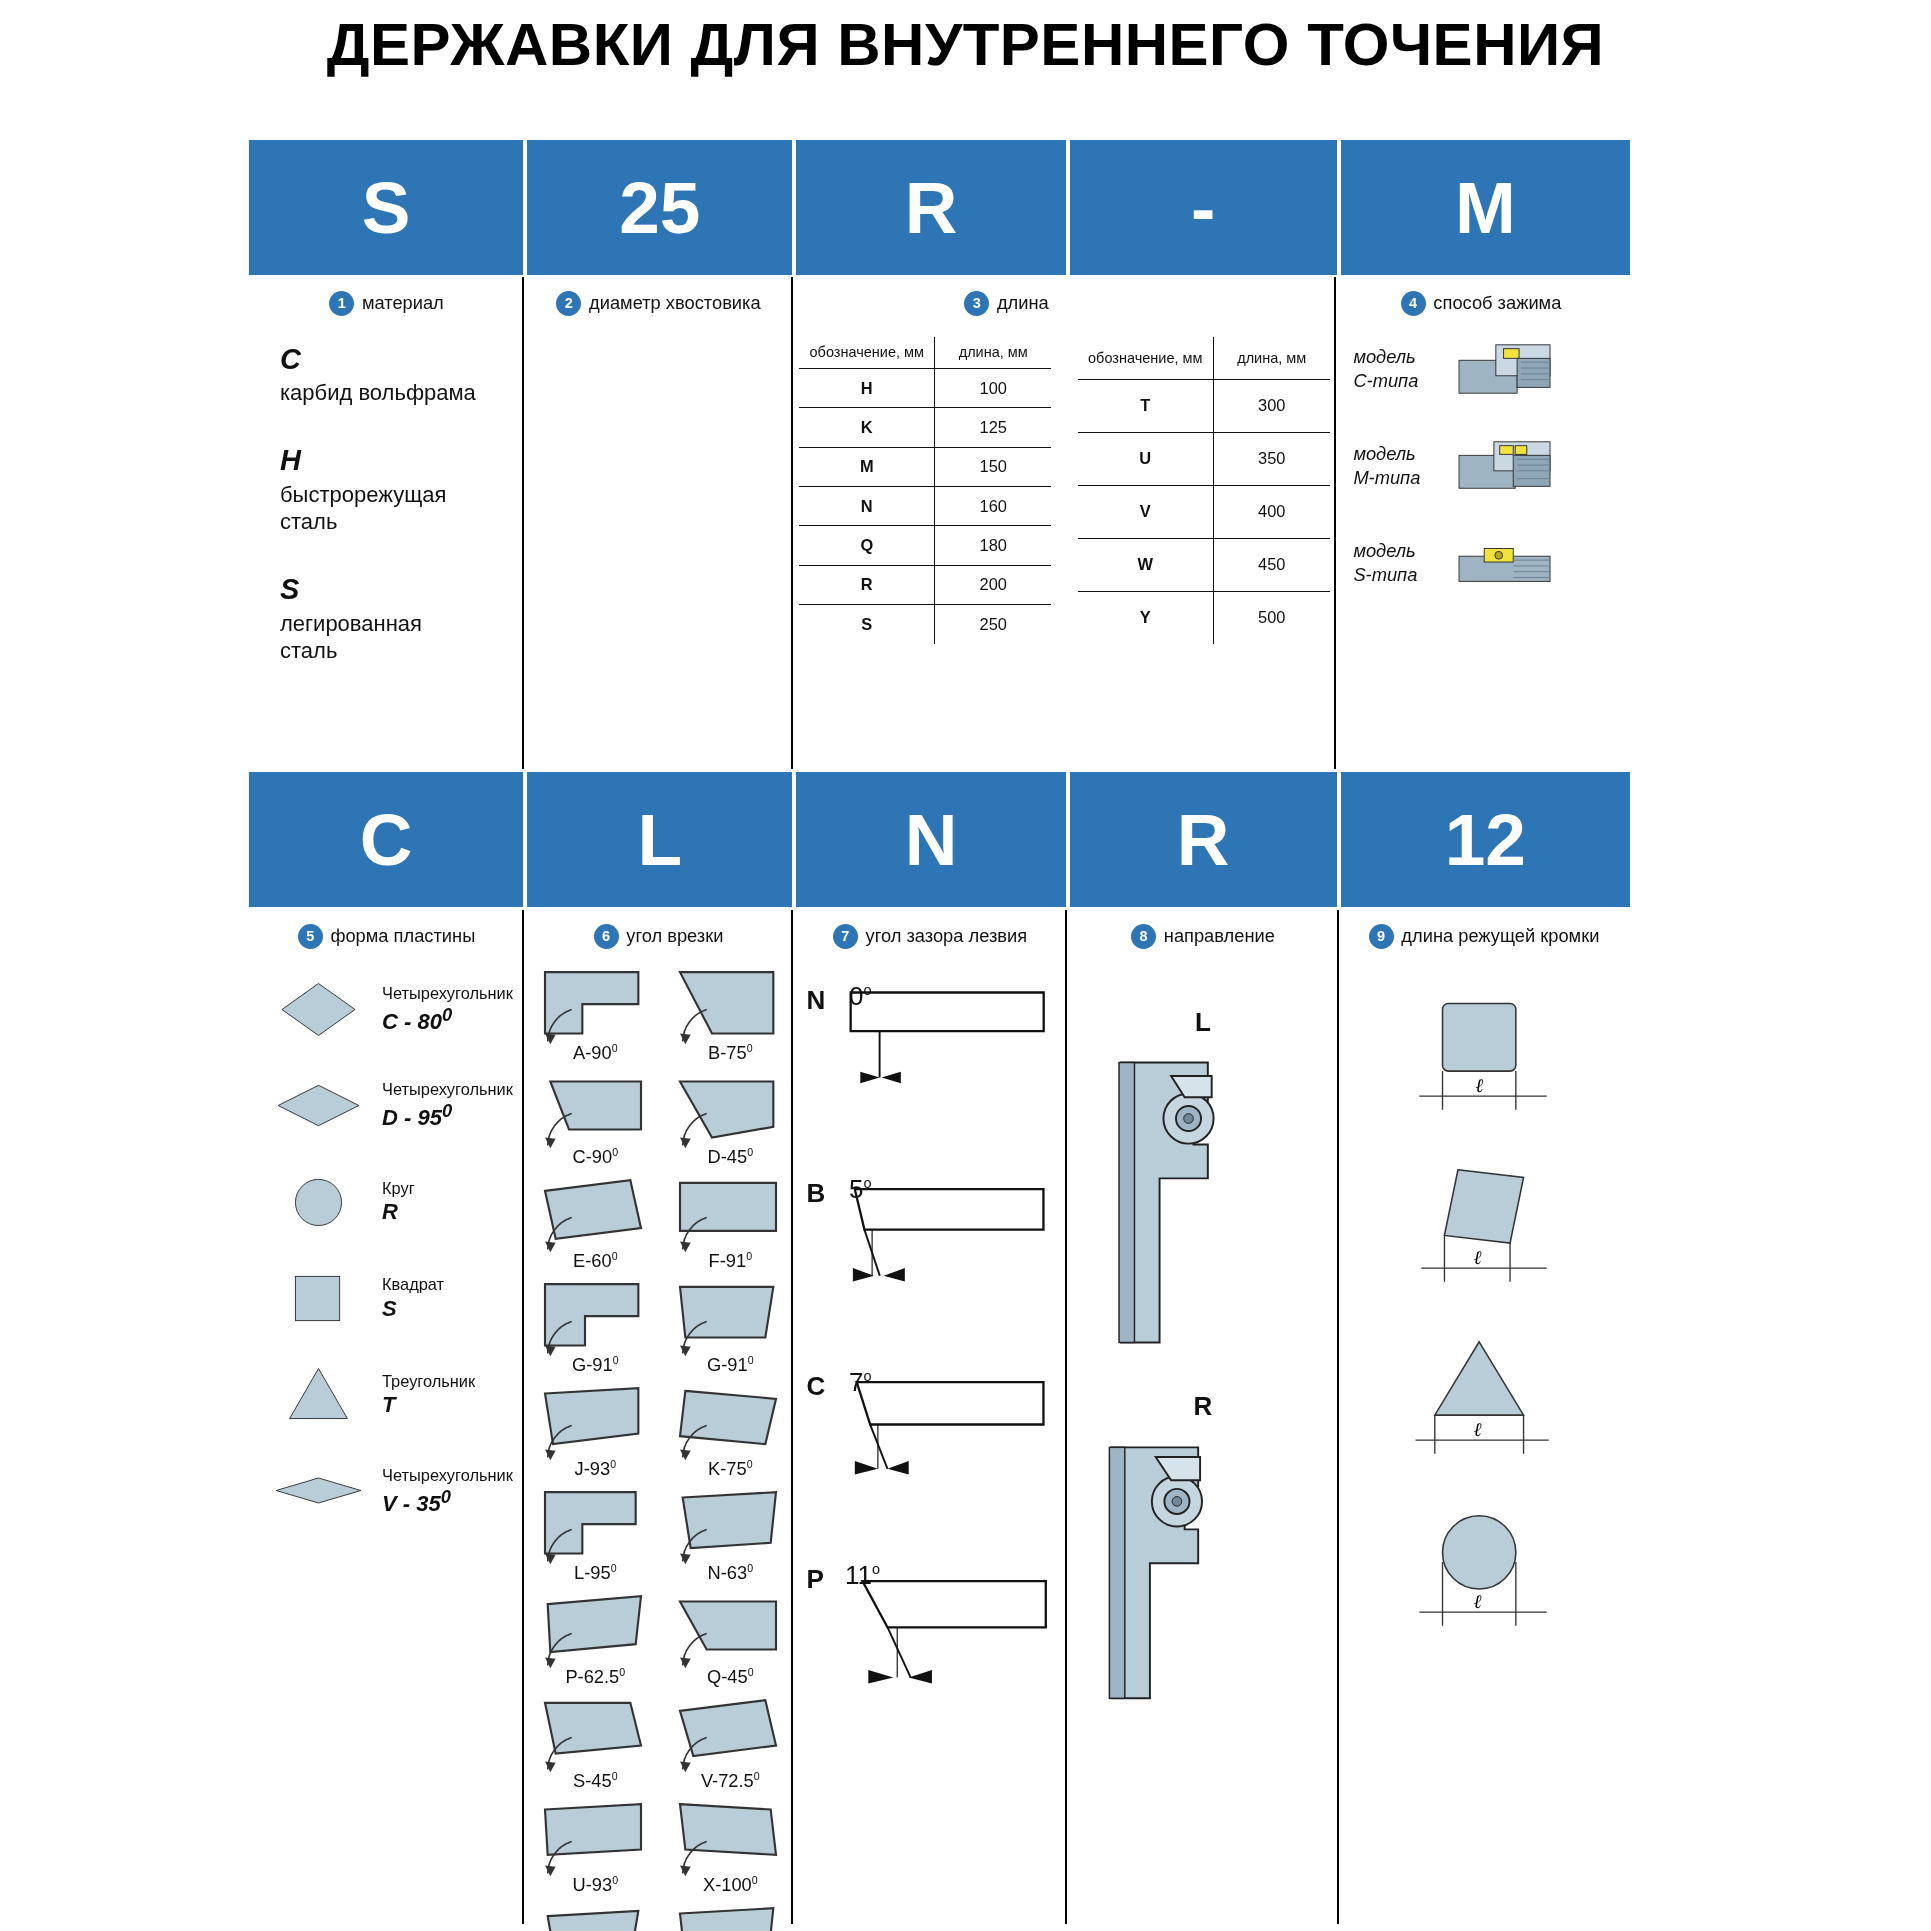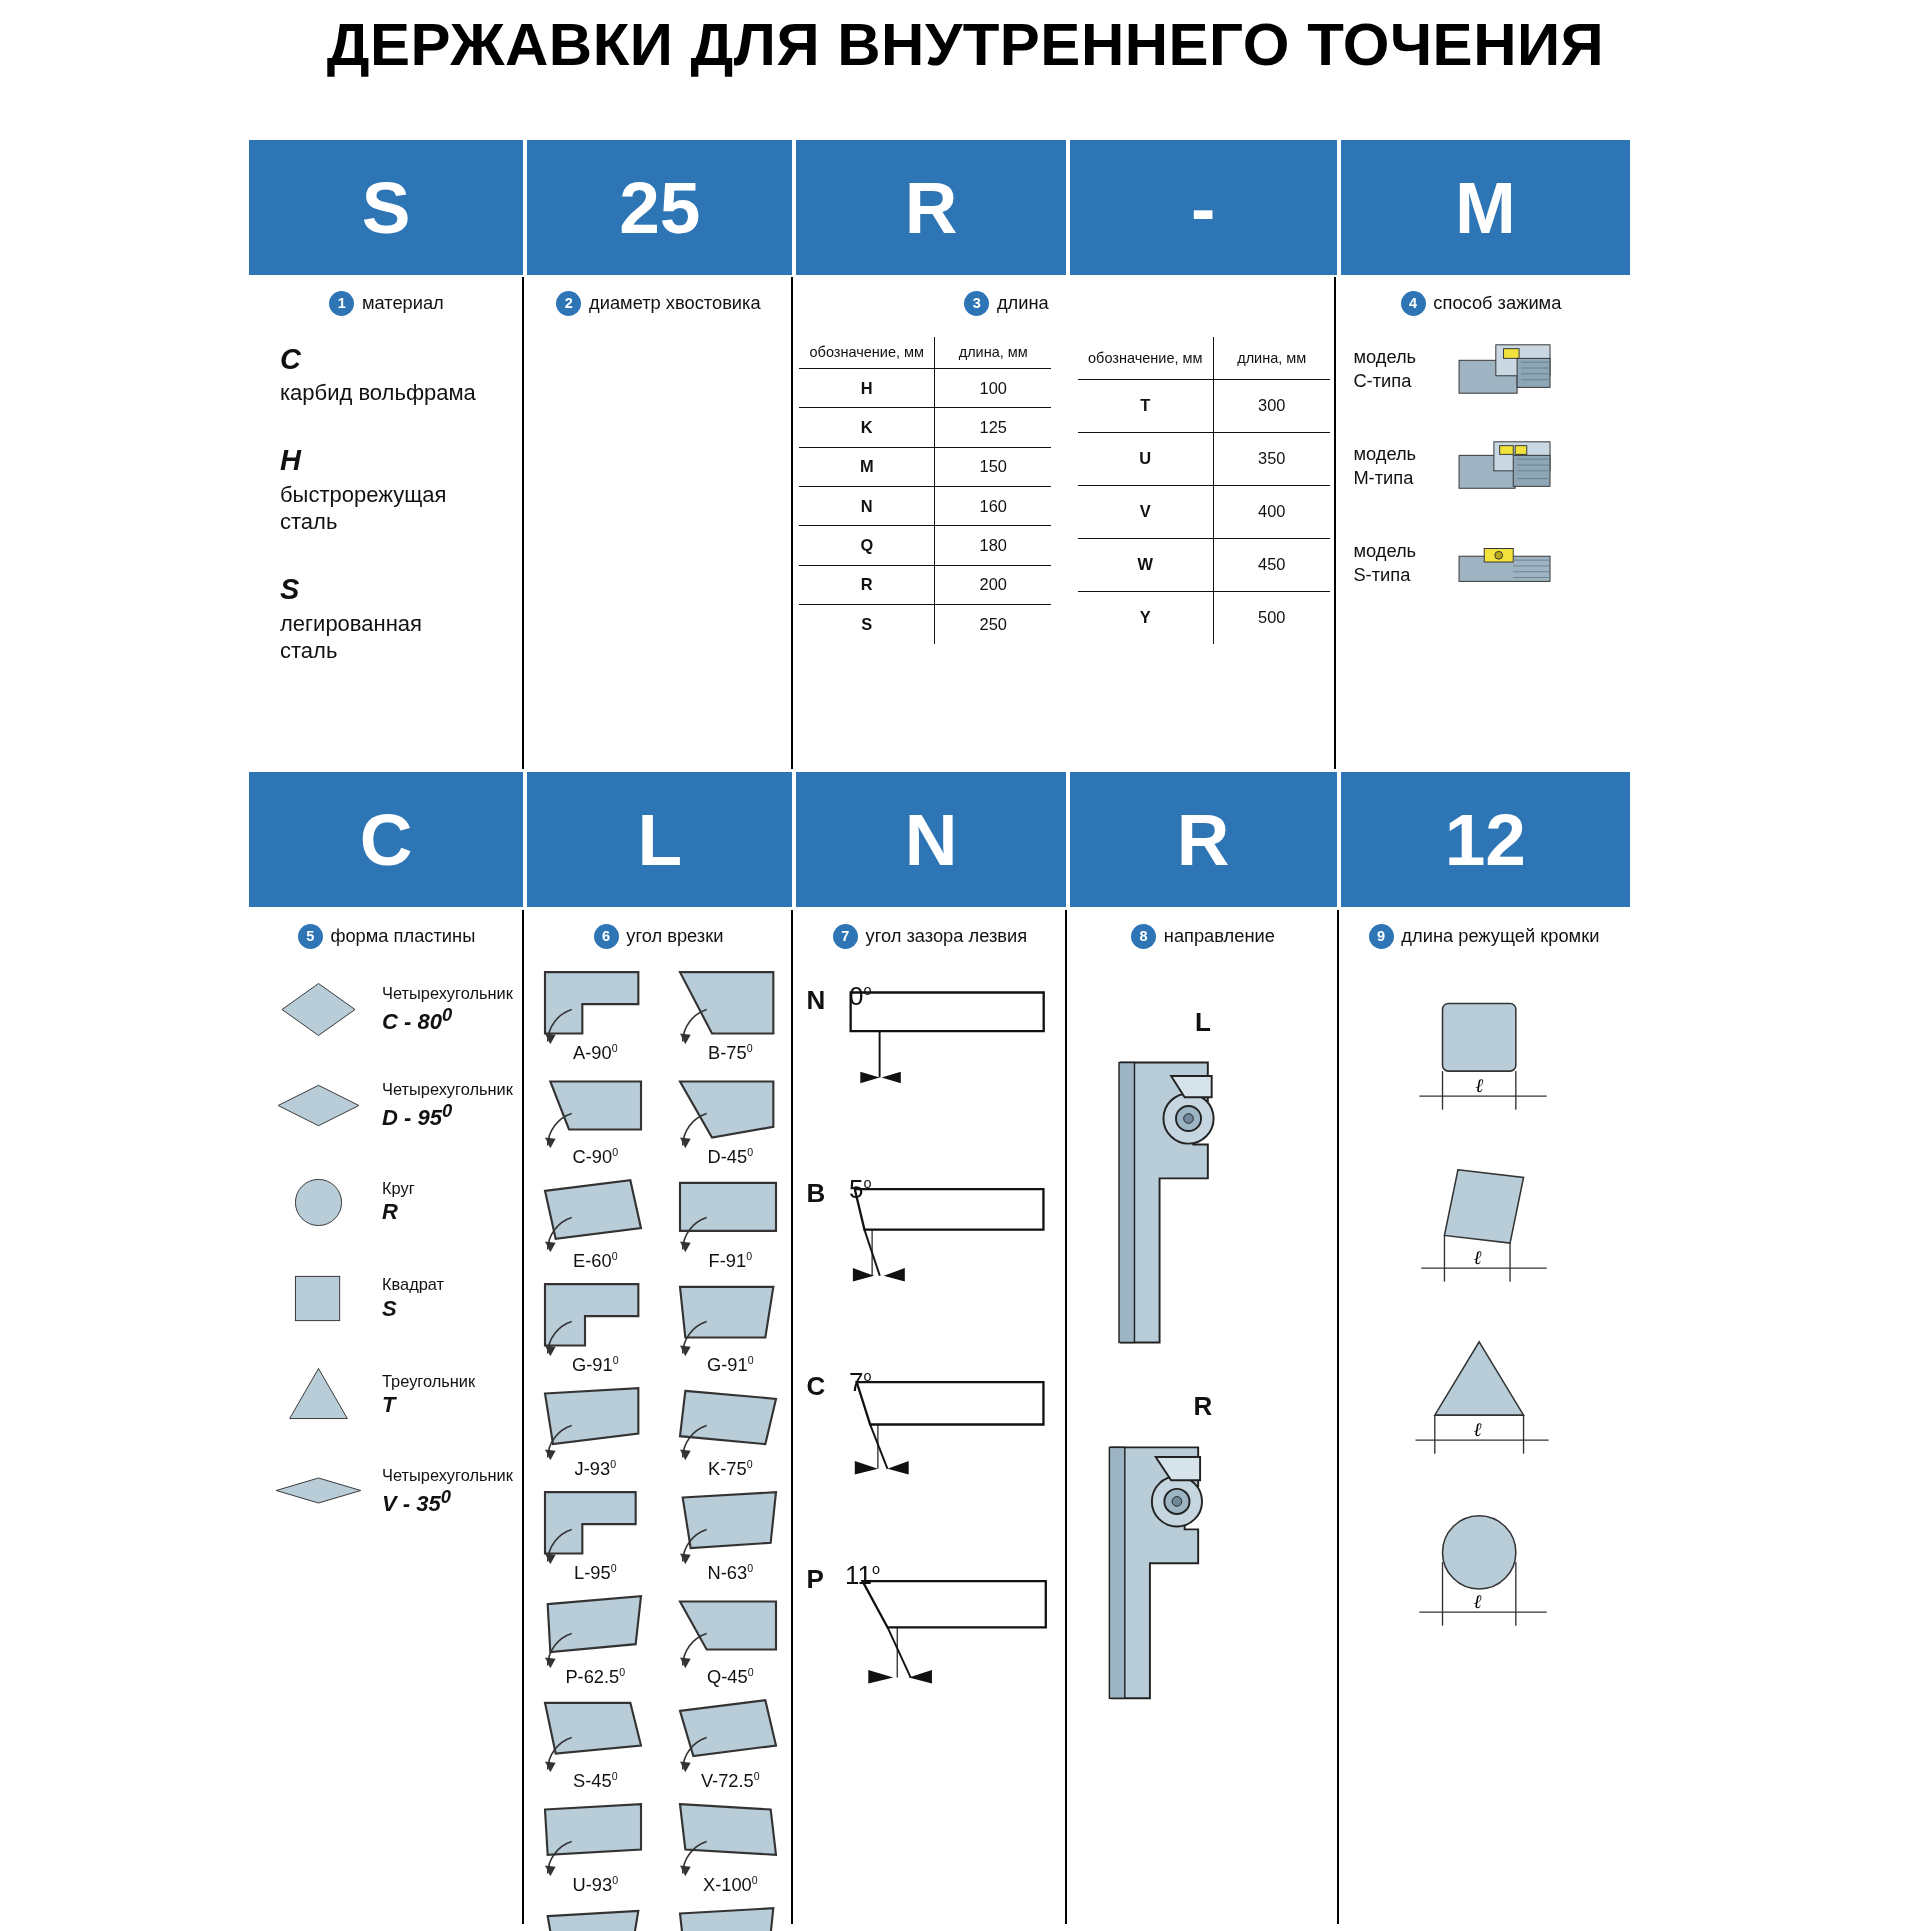--- a/index.html
+++ b/index.html
@@ -45,21 +45,21 @@
   }
   table.len th{font-weight:normal;font-size:14.5px;padding:7.7px 0;}
   table.len .c1{width:135px;}
   table.len .c2{width:116px;}
   table.len td.val{font-weight:bold;}
   table.len tr:last-child td{border-bottom:none;}
   table.len td:last-child,table.len th:last-child{border-right:none;}
 
   
   .clamp{margin-top:23px;}
-  .clampitem{display:flex;align-items:center;gap:12px;margin:0 0 37px 17.4px;}
+  .clampitem{display:flex;align-items:center;gap:12px;margin:0 0 37px 17.4px;font-style:italic;}
   .clamptext{font-size:18.3px;line-height:1.3;width:92px;}
   .clampimg{width:97px;height:60px;}
 
   
   .shapelist{margin-top:21px;}
   .shaperow{display:flex;align-items:center;gap:19px;margin:0 0 17.4px 25px;height:79px;}
   .shapefig{width:89px;height:75px;flex:none;}
   .shapetxt{font-size:16.4px;line-height:1.25;}
   .shapetxt b{font-size:22px;font-style:italic;}
 

